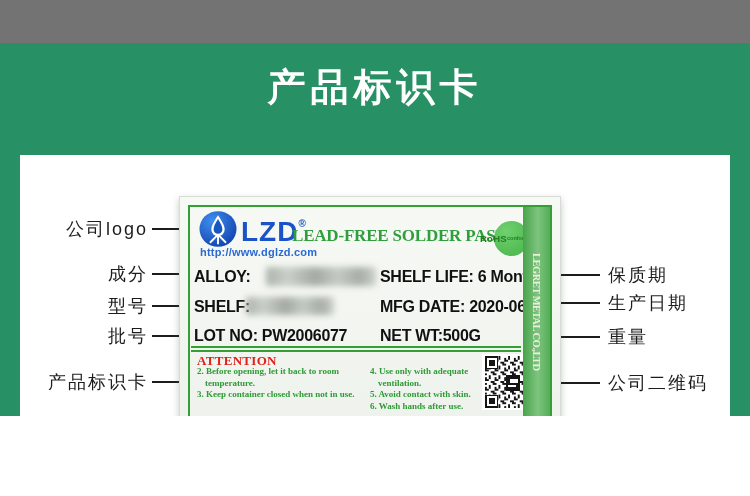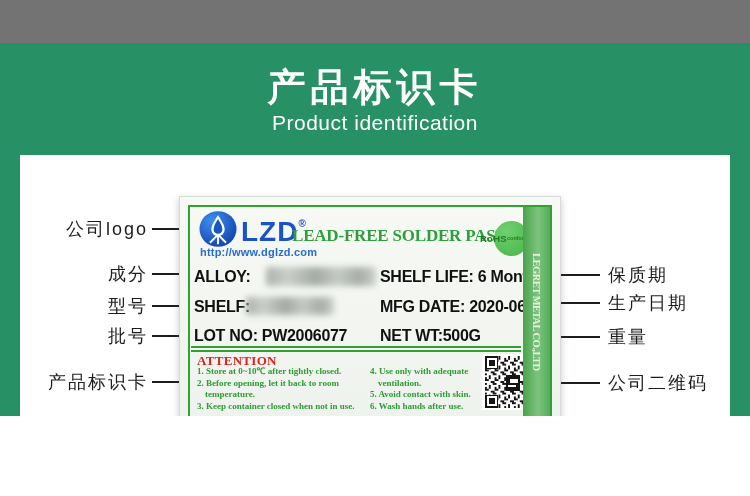--- a/index.html
+++ b/index.html
@@ -65,21 +65,20 @@
 </style>
 </head>
 <body>
 
 <div id="stage">
 
   <div class="green-panel"></div>
   <div class="content-card"></div>
 
   <div class="banner-title">产品标识卡</div>
-  <div class="banner-sub">Product identification</div>
 
   <div class="anno l" style="right:602px;top:220px;">公司logo</div>
   <div class="anno l" style="right:602px;top:265px;margin-left:12px;">成分</div>
   <div class="anno l" style="right:602px;top:297px;">型号</div>
   <div class="anno l" style="right:602px;top:327px;">批号</div>
   <div class="anno l" style="right:602px;top:373px;">产品标识卡</div>
   <div class="anno-line" style="left:152px;top:228px;width:36px;"></div>
   <div class="anno-line" style="left:152px;top:273px;width:40px;"></div>
   <div class="anno-line" style="left:152px;top:305px;width:40px;"></div>
   <div class="anno-line" style="left:152px;top:335px;width:40px;"></div>
@@ -128,21 +127,20 @@
     <div class="row-text" style="left:200px;top:101px;">MFG DATE: 2020-06-21</div>
 
     <div class="row-text" style="left:14px;top:130px;">LOT NO: PW2006077</div>
     <div class="row-text" style="left:200px;top:130px;">NET WT:500G</div>
 
     <div class="sep-line" style="top:149px;"></div>
     <div class="sep-line" style="top:153px;"></div>
 
     <div class="attn-title">ATTENTION</div>
     <div class="attn-col c1">
-      <div>1. Store at 0~10℃ after tightly closed.</div>
       <div>2. Before opening, let it back to room temperature.</div>
       <div>3. Keep container closed when not in use.</div>
     </div>
     <div class="attn-col c2">
       <div>4. Use only with adequate ventilation.</div>
       <div>5. Avoid contact with skin.</div>
       <div>6. Wash hands after use.</div>
     </div>
 
     <div class="qr">

